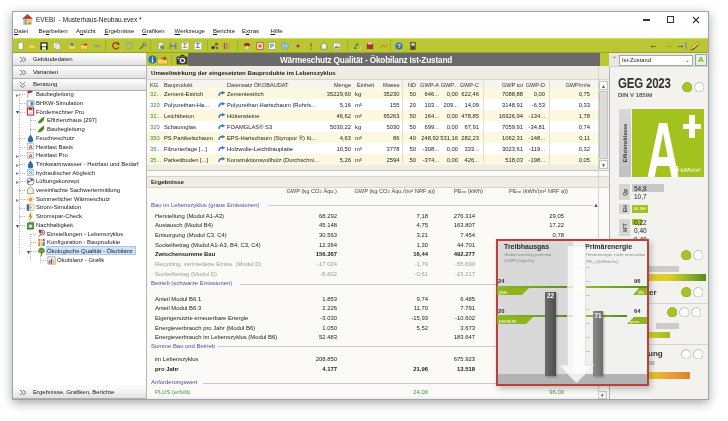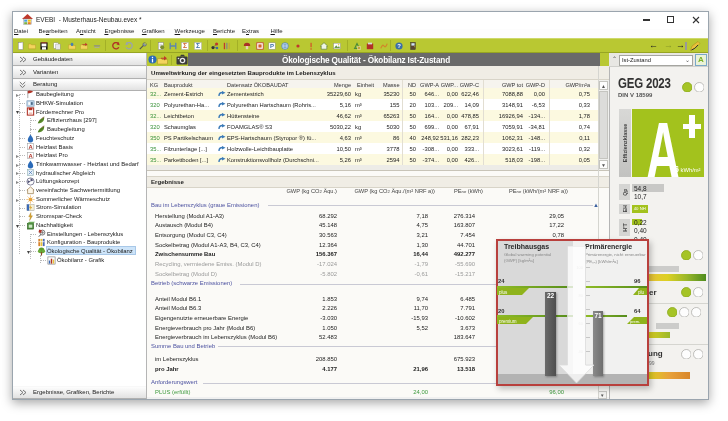--- a/index.html
+++ b/index.html
@@ -356,21 +356,21 @@
   </svg>
 <div class="ab" style="left:171px;top:55px;width:1px;height:10px;background:#a3b027;"></div>
 <svg class="ab" style="left:176px;top:54px" width="12" height="11" viewBox="0 0 12 11">
     <rect x="0.5" y="2.5" width="11" height="8" rx="1" fill="#3a3a3a"></rect>
     <polygon points="4,2.5 5,0.8 8,0.8 9,2.5" fill="#3a3a3a"></polygon>
     <circle cx="6.5" cy="6.5" r="2.8" fill="#e8e8e8"></circle>
     <circle cx="6.5" cy="6.5" r="1.5" fill="#3a3a3a"></circle>
     <circle cx="2.5" cy="4.5" r="0.8" fill="#e8e8e8"></circle>
   </svg>
 <div class="ab" style="left:188px;top:53px;width:412px;height:12.5px;background:#6a6a6a;"></div>
-<div class="ab" style="left:125px;top:55.5px;width:482px;height:10px;font-size:8.2px;font-weight:bold;color:#fff;text-align:center;letter-spacing:-0.15px;">Ökologische Qualität - Ökobilanz Ist-Zustand</div>
+<div class="ab" style="left:125px;top:55.5px;width:482px;height:10px;font-size:8.2px;font-weight:bold;color:#fff;text-align:center;letter-spacing:-0.15px;">Wärmeschutz Qualität - Ökobilanz Ist-Zustand</div>
 <div class="ab" style="left:147px;top:66px;width:462px;height:331px;background:#fbfaf7;"></div>
 <div class="ab" style="left:147px;top:66px;width:462px;height:14px;background:#f0ede5;border-bottom:1px solid #d8d4c8;"></div>
 <div class="ab" style="left:151px;top:69px;width:400px;height:9px;font-size:6.1px;font-weight:bold;color:#222;">Umweltwirkung der eingesetzten Bauprodukte im Lebenszyklus</div>
 <div class="ab" style="left:147px;top:80px;width:451px;height:8.3px;background:#f6f4ee;"></div>
 <div class="ab" style="left:150.0px;top:81.5px;width:100px;height:9px;font-size:5.6px;color:#333;">KG</div>
 <div class="ab" style="left:164.0px;top:81.5px;width:100px;height:9px;font-size:5.6px;color:#333;">Bauprodukt</div>
 <div class="ab" style="left:227.0px;top:81.5px;width:100px;height:9px;font-size:5.6px;color:#333;">Datensatz ÖKOBAUDAT</div>
 <div class="ab" style="left:291.0px;top:81.5px;width:60px;height:9px;font-size:5.6px;color:#333;text-align:right;">Menge</div>
 <div class="ab" style="left:357.0px;top:81.5px;width:100px;height:9px;font-size:5.6px;color:#333;">Einheit</div>
 <div class="ab" style="left:339.5px;top:81.5px;width:60px;height:9px;font-size:5.6px;color:#333;text-align:right;">Masse</div>

